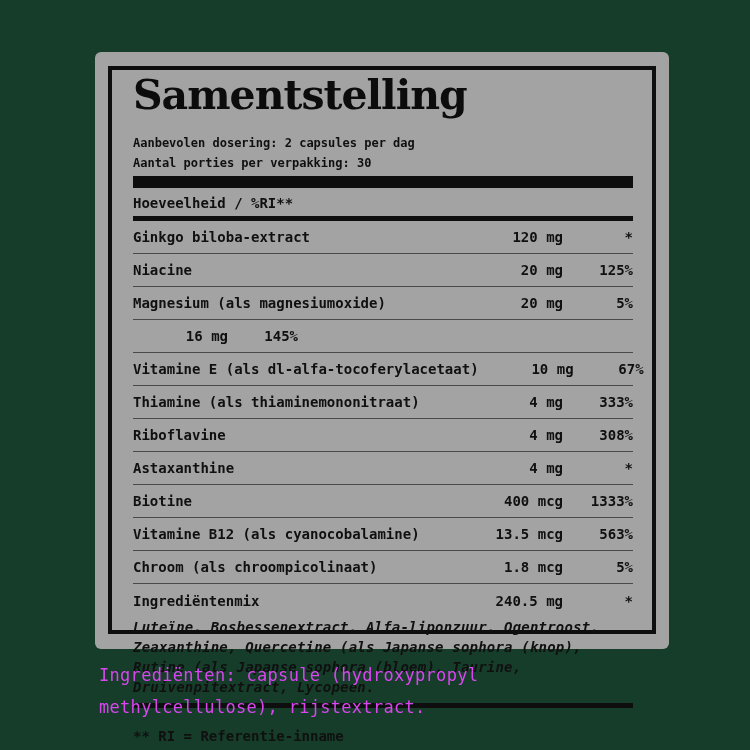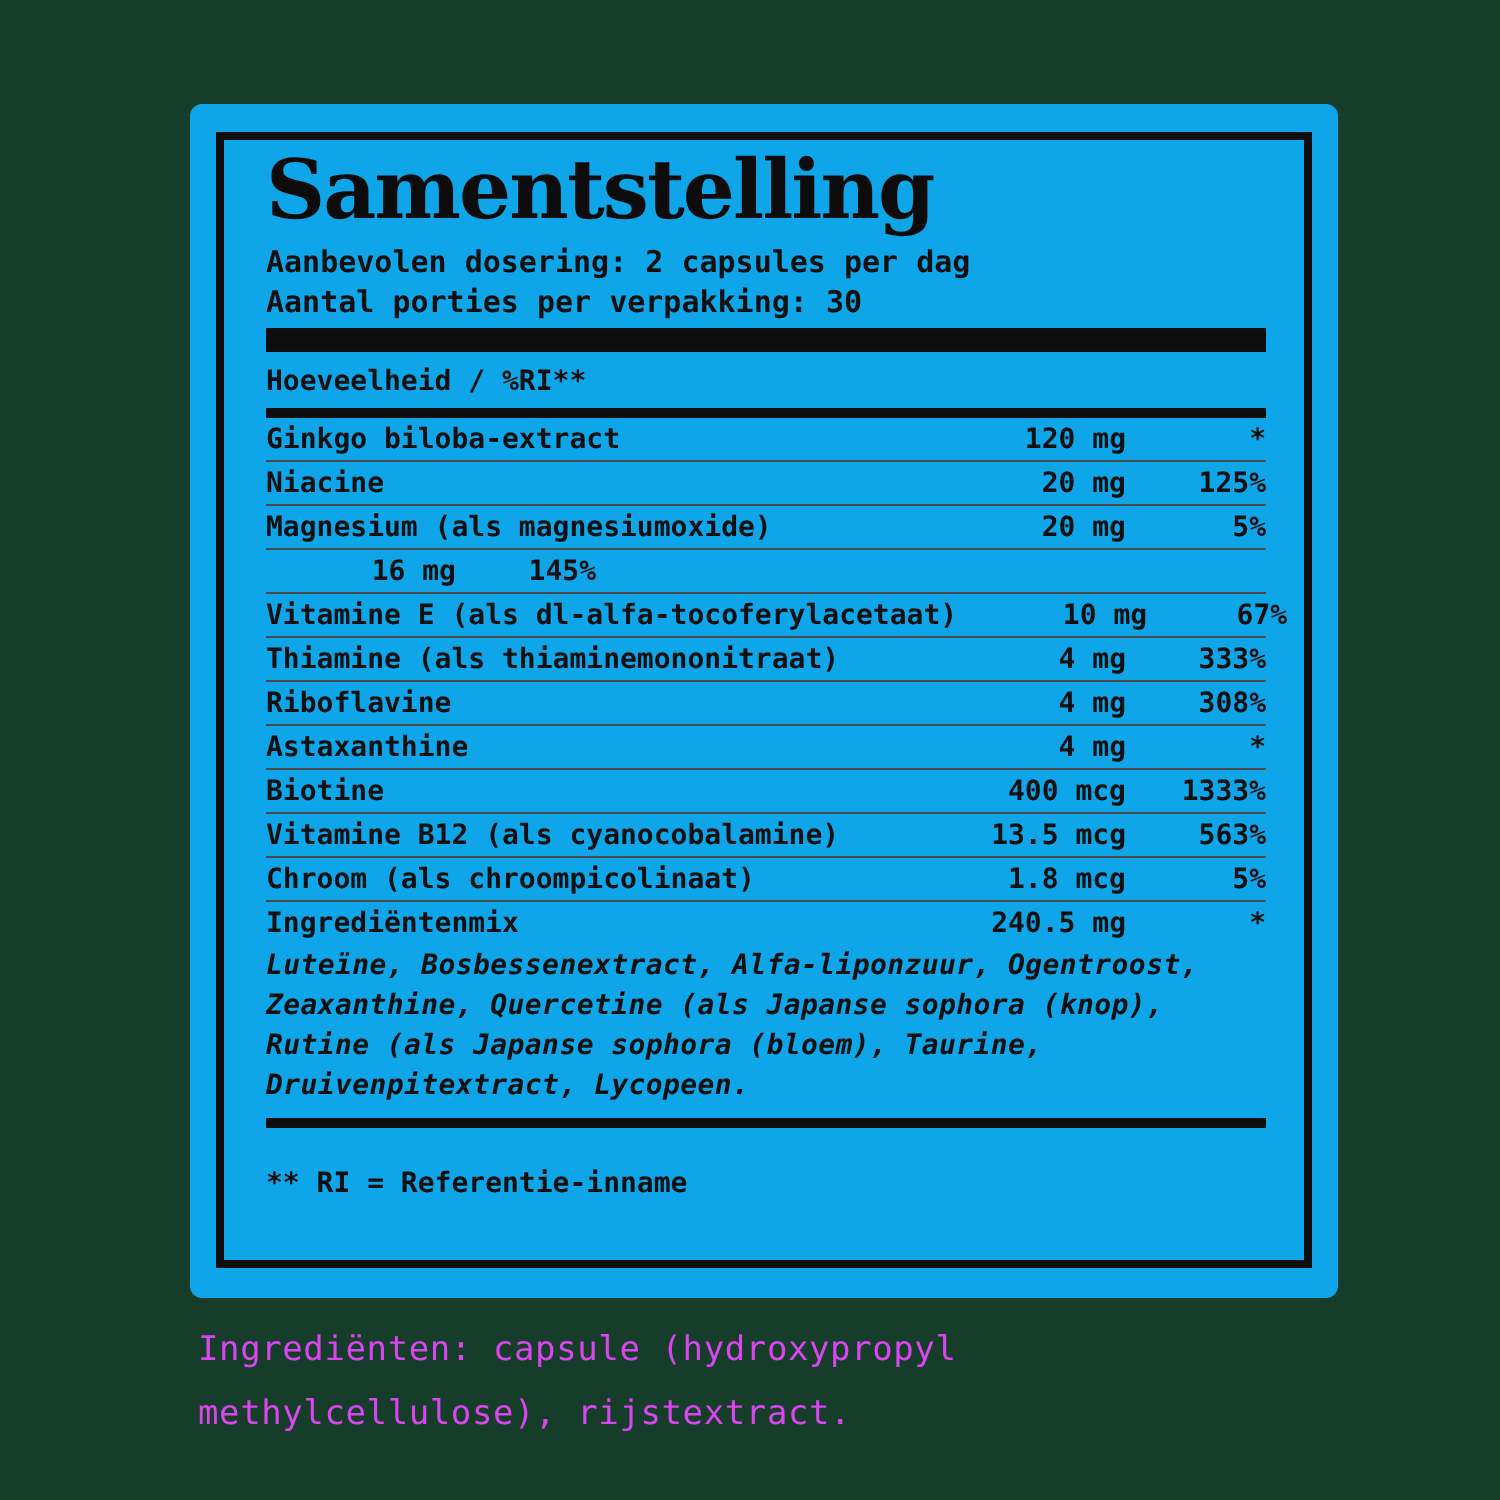--- a/index.html
+++ b/index.html
@@ -7,53 +7,53 @@
   body {
     background: #163d2a;
     font-family: "DejaVu Sans Mono", monospace;
     position: relative;
     overflow: hidden;
   }
   .card {
     position: absolute;
     left: 95px; top: 52px;
     width: 574px; height: 597px;
-    background: #0ea5e9;
+    background: #a3a3a3;
     border-radius: 6px;
   }
   .inner {
     position: absolute;
     left: 13px; top: 14px; right: 13px; bottom: 15px;
     border: 4px solid #0e0e0e;
     padding: 2px 19px 0 21px;
     color: #101010;
     font-weight: 700;
   }
   .title {
     font-family: "DejaVu Serif", serif;
     font-weight: 700;
     font-size: 41px;
     line-height: 1.05;
     letter-spacing: -1px;
     margin-top: 2px;
     color: #0c0c0c;
   }
-  .dose-block { margin-top: 4px; font-size: 15px; line-height: 20px; }
+  .dose-block { margin-top: 16px; font-size: 12px; line-height: 20px; }
   .bar-thick { height: 12px; background: #0e0e0e; margin-top: 3px; }
   .col-header {
     font-size: 14px;
     padding: 8px 0 6px 0;
     line-height: 14px;
   }
   .bar-med { height: 5px; background: #0e0e0e; }
   .rows { }
   .row {
     display: flex;
     align-items: center;
-    height: 22px;
+    height: 33px;
     border-bottom: 1.5px solid #4a4a4a;
     font-size: 14px;
   }
   .row:last-child { border-bottom: none; }
   .row .nm { flex: 1 1 auto; white-space: nowrap; }
   .row .amt { width: 95px; flex: 0 0 auto; text-align: right; white-space: nowrap; }
   .row .pct { width: 70px; flex: 0 0 auto; text-align: right; white-space: nowrap; }
   .mix-desc {
     margin-top: 0;
     font-size: 14px;

